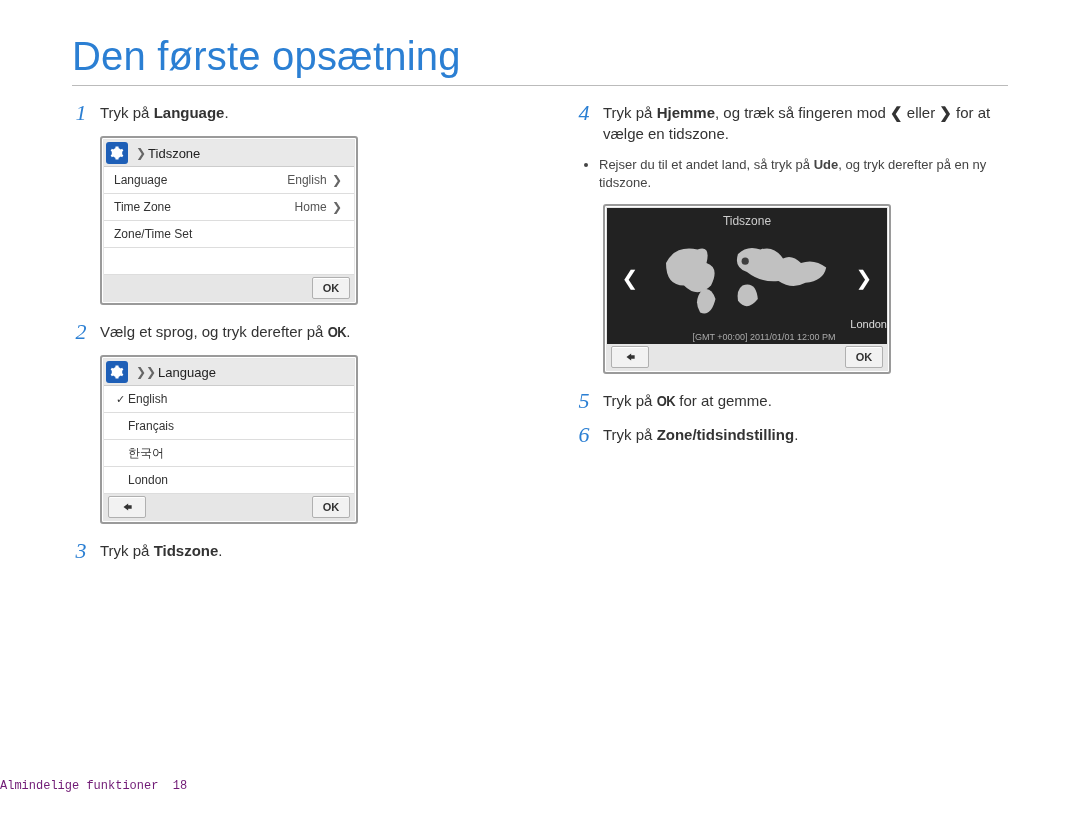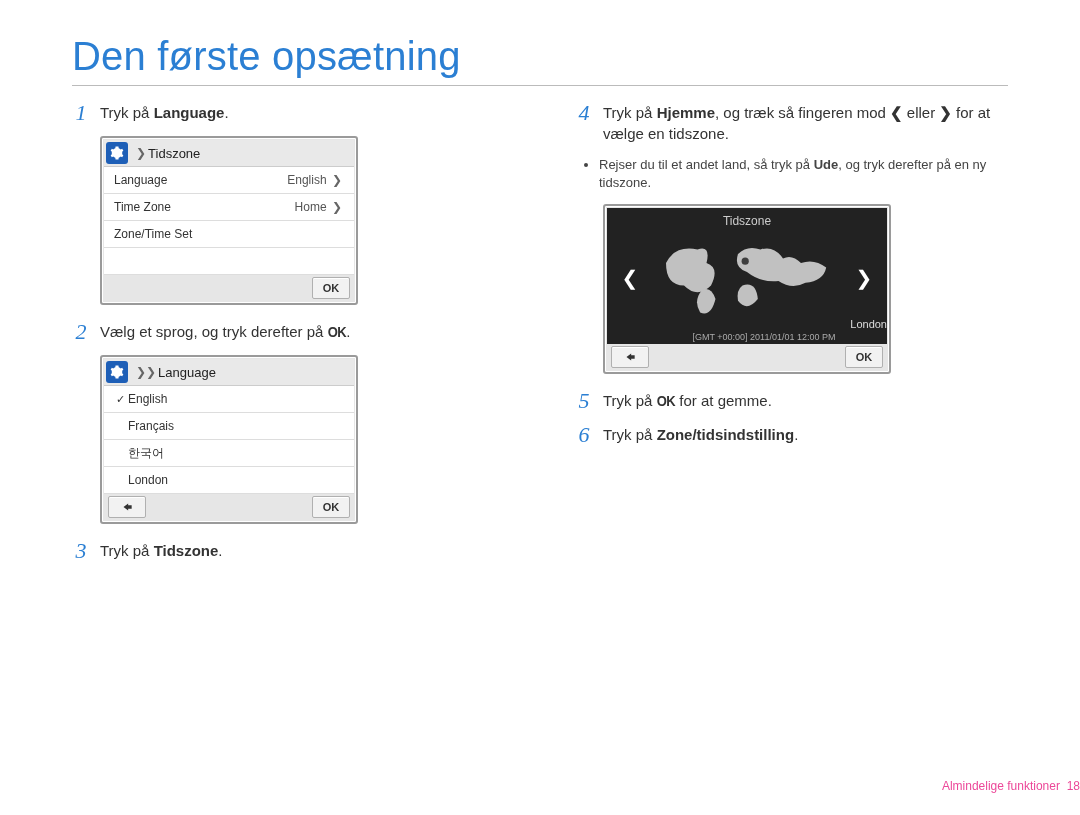--- a/index.html
+++ b/index.html
@@ -185,23 +185,24 @@
   .map-svg {
     position: absolute;
     left: 50px; top: 28px;
     width: 180px;
     opacity: .85;
   }
   .page-footer {
     position: absolute;
     bottom: 22px;
     width: 100%;
-    text-align: right;
+    text-align: left;
     font-size: 12px;
-    color: #ec4899;
+    color: #701a75;
+    font-family: Liberation Mono, monospace;
   }
 </style>
 </head>
 <body>
 
 <div class="page">
   <h1>Den første opsætning</h1>
 
   <div class="cols">
 

